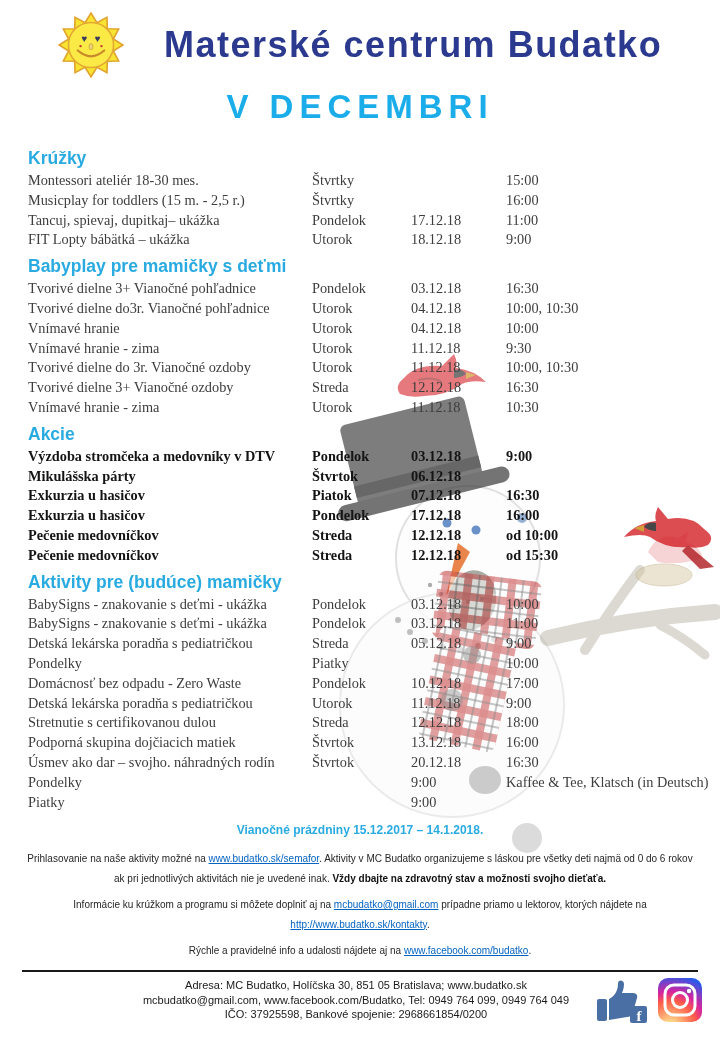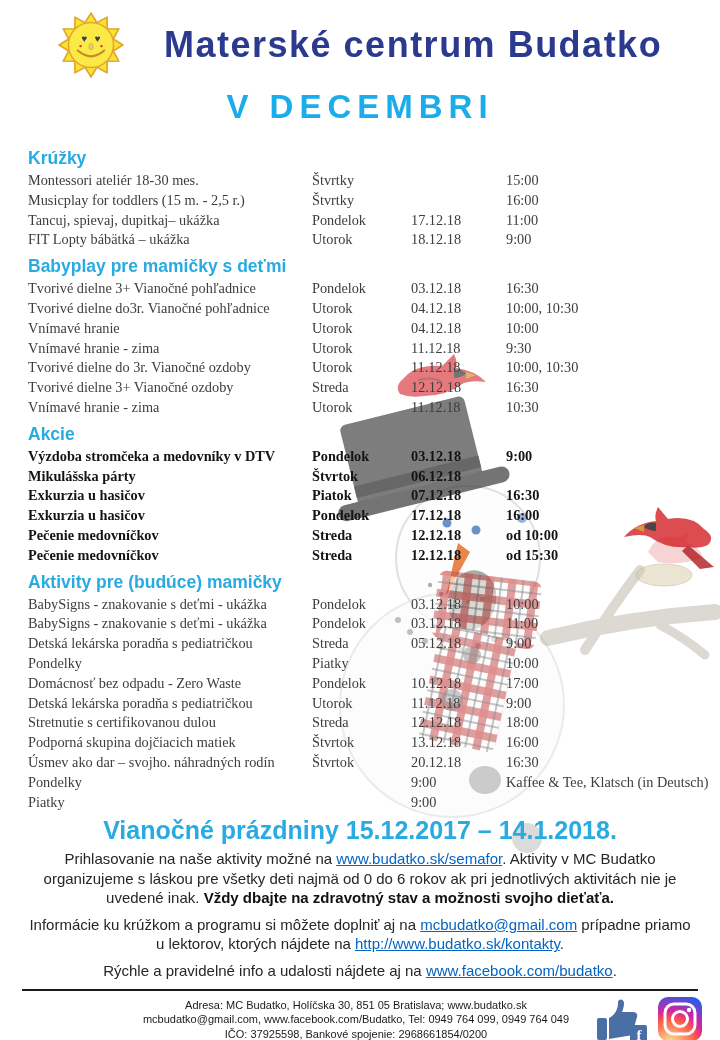--- a/index.html
+++ b/index.html
@@ -18,25 +18,25 @@
 
   
   .schedule{padding-left:28px;margin-top:24px;}
   .section{margin-top:6px;}
   .section-title{font-size:17.5px;font-weight:bold;color:#29abe2;line-height:20px;margin:0 0 3px 0;}
   .rows{display:grid;grid-template-columns:284px 99px 95px 160px;font-family:Liberation Serif, serif;}
   .cell{font-size:14.3px;line-height:19.8px;color:#3d3d3d;white-space:nowrap;}
   .rows.bold .cell{font-weight:bold;color:#141414;}
 
   
-  .holiday{text-align:center;font-size:25px;font-weight:bold;color:#29abe2;
+  .holiday{text-align:center;font-size:12px;font-weight:bold;color:#29abe2;
            margin-top:6px;line-height:24px;}
 
   
-  .info{text-align:center;font-size:15px;line-height:19.5px;color:#262626;
+  .info{text-align:center;font-size:10px;line-height:19.5px;color:#262626;
         margin:7px 26px 0 26px;}
   .info a{color:#0563c1;text-decoration:underline;cursor:pointer;}
   .info strong{color:#111;}
 
   
   .divider{border:none;border-top:2px solid #1a1a1a;margin:9px 22px 2px 22px;}
   .footer{display:flex;align-items:center;padding-top:3px;padding-left:44px;}
   .footer-text{width:448px;margin-left:88px;text-align:center;font-size:11px;
                line-height:14.5px;color:#1a1a1a;}
   .footer-icons{display:flex;align-items:center;gap:10px;margin-left:16px;}

